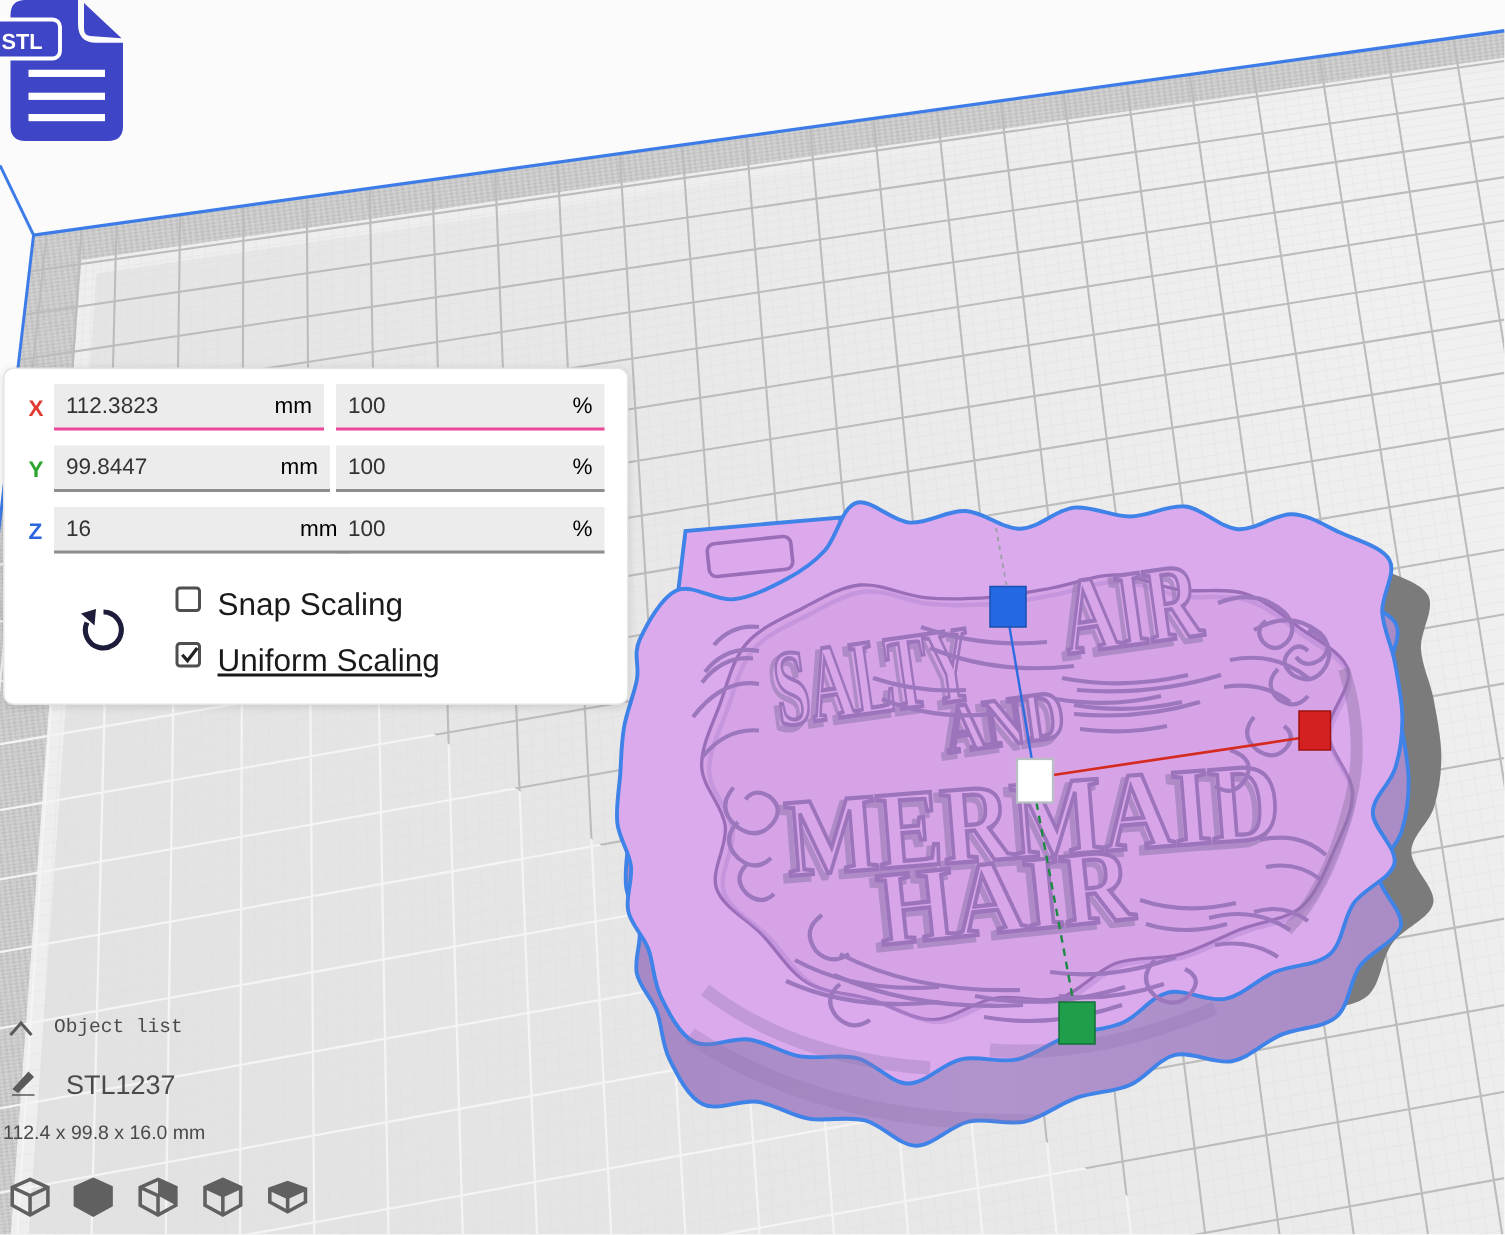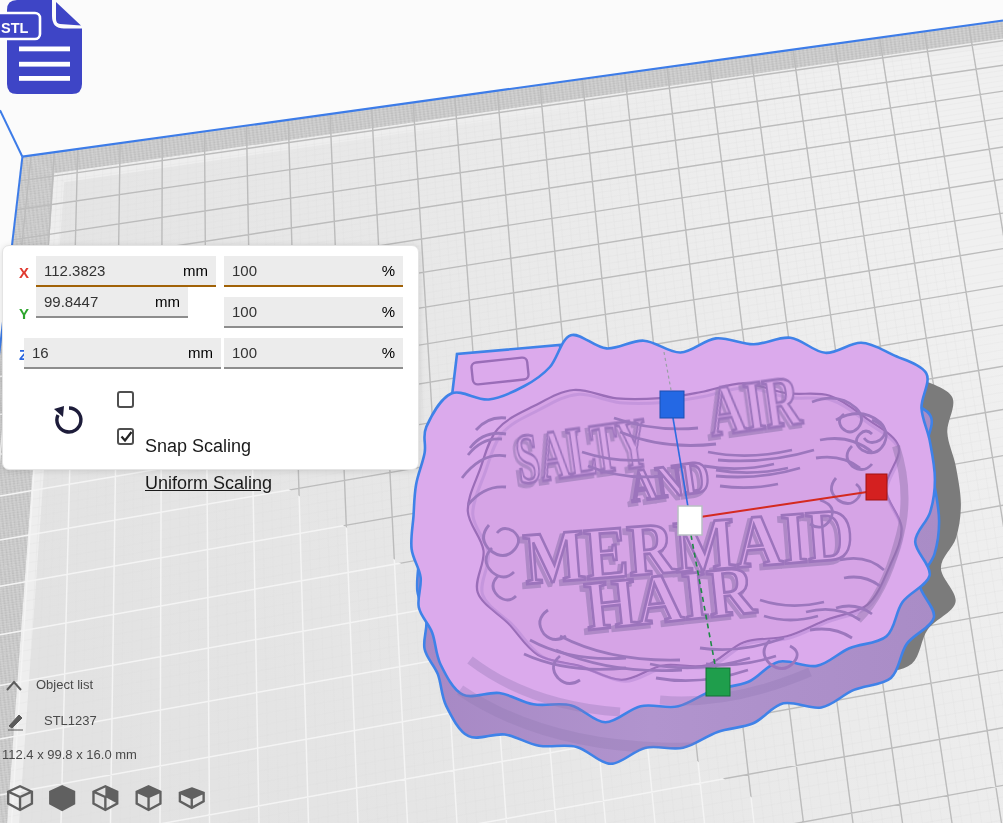--- a/index.html
+++ b/index.html
@@ -1,23 +1,23 @@
 <!DOCTYPE html>
 <html><head><meta charset="utf-8"><style>
 html,body{margin:0;padding:0;width:1003px;height:823px;overflow:hidden;background:#fbfbfb;
 font-family:"Liberation Sans",sans-serif;}
 #scene{position:absolute;left:0;top:0;}
 .panel{position:absolute;left:2px;top:245px;width:415px;height:223px;background:#fff;
 border:1px solid #e4e4e4;border-radius:7px;box-shadow:0 1px 6px rgba(0,0,0,0.12);}
 .axis{position:absolute;font-size:15px;font-weight:bold;top:5px;}
-.field{position:absolute;background:#ececec;height:29px;border-bottom:2px solid #a16207;}
+.field{position:absolute;background:#ececec;height:29px;border-bottom:2px solid #ec4899;}
 .field .val{position:absolute;left:8px;top:6px;font-size:15px;color:#333;}
 .field .suf{position:absolute;right:8px;top:6px;font-size:15px;color:#000000;}
 .cb{position:absolute;width:13px;height:13px;border:2px solid #4f4f4f;border-radius:3px;background:#fff;}
-.cblab{position:absolute;font-size:18px;color:#1a1a1a;margin-top:44px;}
+.cblab{position:absolute;font-size:21px;color:#1a1a1a;}
 .blk{position:absolute;color:#4f4f4f;}
 </style></head>
 <body>
 <div id="scene"><svg width="1003" height="823" viewBox="0 0 1003 823">
 <defs>
 <pattern id="bandtex" width="4" height="2.4" patternUnits="userSpaceOnUse" patternTransform="rotate(-7)">
 <rect width="4" height="2.4" fill="none"></rect>
 <rect x="0" y="0" width="2" height="1.2" fill="#ffffff" fill-opacity="0.18"></rect>
 <rect x="2" y="1.2" width="2" height="1.2" fill="#9a9a9a" fill-opacity="0.22"></rect>
 </pattern>
@@ -156,29 +156,29 @@
 <div class="axis" style="left:19px;top:305px;color:#2da52d;">Y</div>
 <div class="axis" style="left:19px;top:346px;color:#2a66e0;">Z</div>
 <div class="field" style="left:36px;top:256px;width:180px;">
     <span class="val">112.3823</span>
     <span class="suf">mm</span>
   </div>
 <div class="field" style="left:224px;top:256px;width:179px;">
     <span class="val">100</span>
     <span class="suf">%</span>
   </div>
-<div class="field" style="left:36px;top:287px;width:152px;border-bottom-color:#8d8d8d;">
+<div class="field" style="left:36px;top:297px;width:184px;border-bottom-color:#8d8d8d;">
     <span class="val">99.8447</span>
     <span class="suf">mm</span>
   </div>
 <div class="field" style="left:224px;top:297px;width:179px;border-bottom-color:#8d8d8d;">
     <span class="val">100</span>
     <span class="suf">%</span>
   </div>
-<div class="field" style="left:24px;top:338px;width:197px;border-bottom-color:#8d8d8d;">
+<div class="field" style="left:36px;top:338px;width:197px;border-bottom-color:#8d8d8d;">
     <span class="val">16</span>
     <span class="suf">mm</span>
   </div>
 <div class="field" style="left:224px;top:338px;width:179px;border-bottom-color:#8d8d8d;">
     <span class="val">100</span>
     <span class="suf">%</span>
   </div>
 
 <svg width="34" height="34" style="position:absolute;left:52px;top:403px">
 <path d="M17,5 a12,12 0 1 1 -11,7" fill="none" stroke="#1d1c3a" stroke-width="3.4"></path>
@@ -189,25 +189,25 @@
 <div class="cblab" style="left:145px;top:392px;">Snap Scaling</div>
 <div class="cb" style="left:117px;top:428px;"></div>
 <svg width="14" height="13" style="position:absolute;left:119px;top:430px">
     <path d="M2.5,6.5 l3.5,4 l6.5,-8.5" fill="none" stroke="#222" stroke-width="2.2"></path>
   </svg>
 <div class="cblab" style="left:145px;top:429px;text-decoration:underline;">Uniform Scaling</div>
 
 <svg width="22" height="16" style="position:absolute;left:4px;top:678px">
     <path d="M3,12 L10,4 L17,12" fill="none" stroke="#5a5a5a" stroke-width="2"></path>
   </svg>
-<div class="blk" style="left:36px;top:677px;font-size:13px;color:#4a4a4a;">Object list</div>
+<div class="blk" style="left:36px;top:677px;font-size:13px;color:#4a4a4a;font-family:Liberation Mono, monospace;">Object list</div>
 <svg width="22" height="20" style="position:absolute;left:6px;top:712px">
     <path d="M3,14 L13,3 L16,6 L6,16 Z M2,18 h15" fill="#5a5a5a" stroke="#5a5a5a" stroke-width="1"></path>
   </svg>
-<div class="blk" style="left:44px;top:713px;font-size:13px;color:#4a4a4a;text-align:right;">STL1237</div>
+<div class="blk" style="left:44px;top:713px;font-size:18px;color:#4a4a4a;text-align:right;">STL1237</div>
 <div class="blk" style="left:2px;top:747px;font-size:13px;color:#4a4a4a;">112.4 x 99.8 x 16.0 mm</div>
 
 <svg width="220" height="36" style="position:absolute;left:6px;top:783px" fill="none" stroke="#606060">
     <g transform="scale(1.08)">
 <g stroke-width="2.2">
  <path d="M13,3 L24,8 L24,19 L13,25 L2,19 L2,8 Z M2,8 L13,13 L24,8 M13,13 L13,25"></path>
 </g>
 <g transform="translate(39,0)" stroke-width="2.2">
  <path d="M13,3 L24,8 L24,19 L13,25 L2,19 L2,8 Z" fill="#606060"></path>
 </g>

